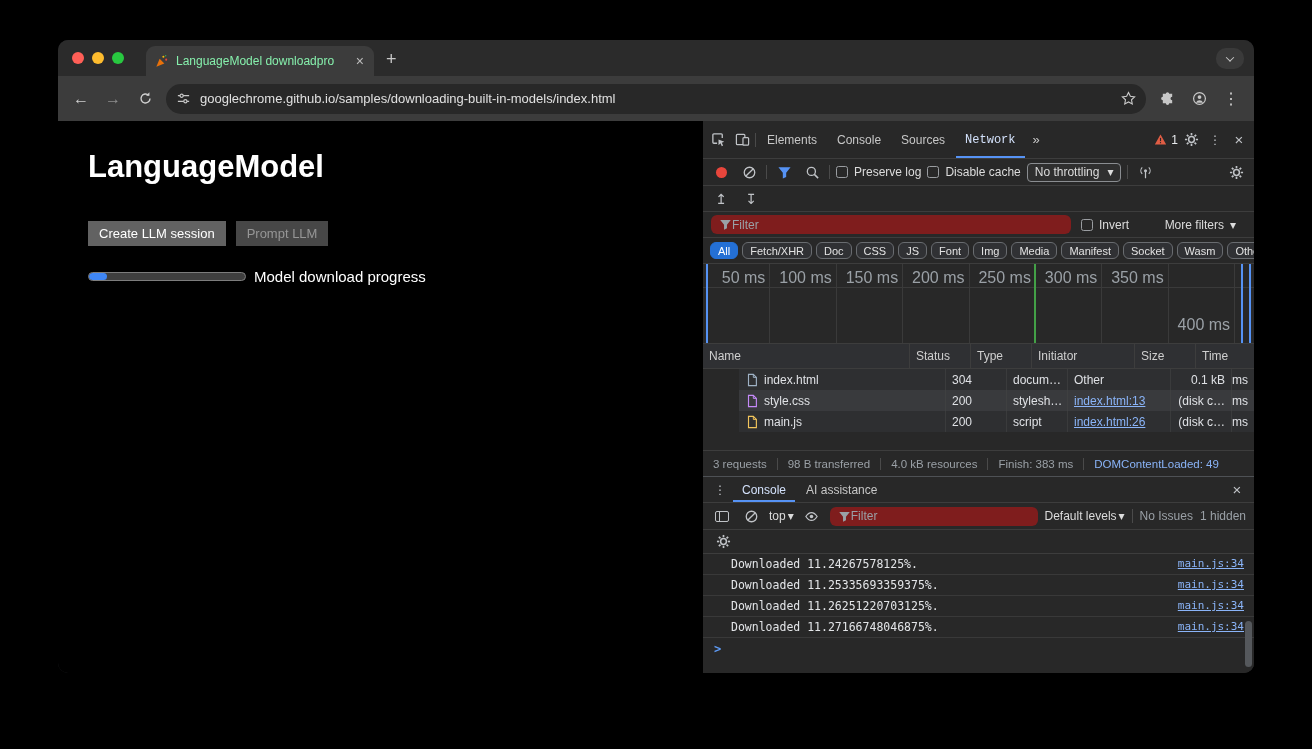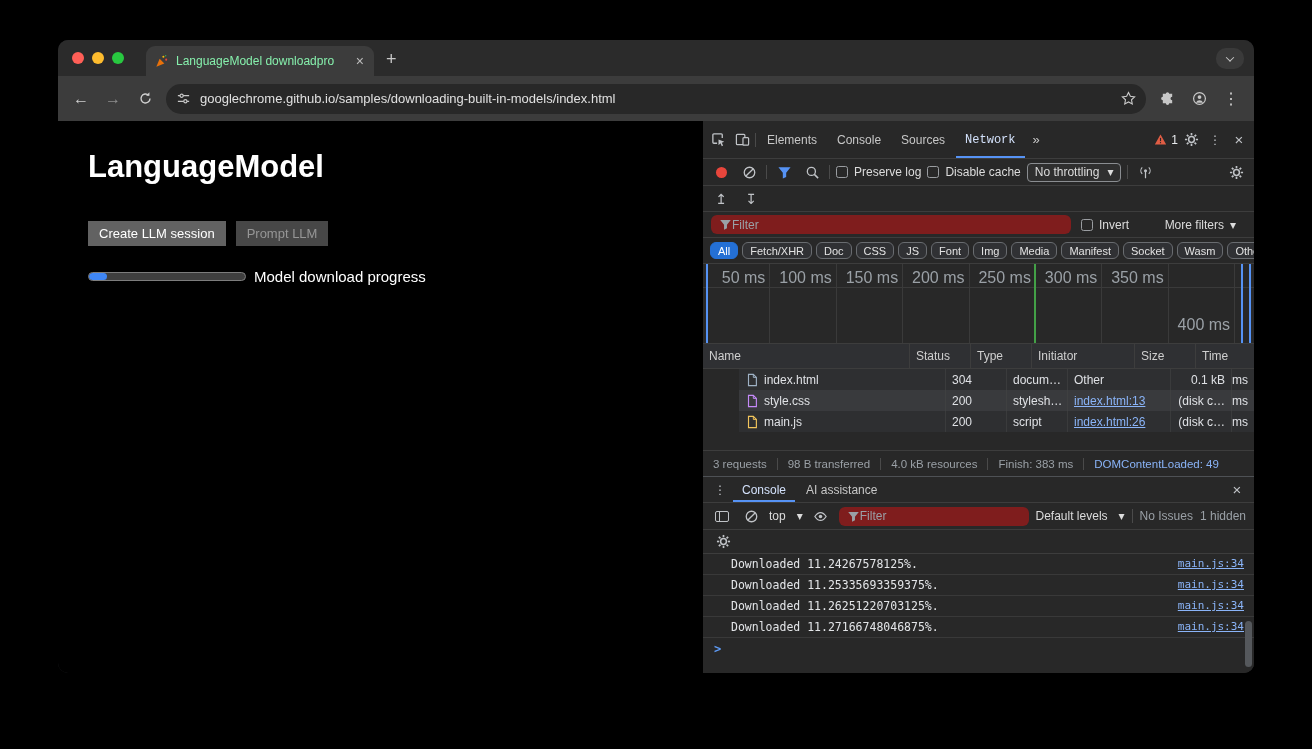--- a/index.html
+++ b/index.html
@@ -113,21 +113,21 @@
   .sum + .sum { border-left:1px solid #4a4a4a; }
   .sum.bluetxt { color:#8ab4f8; }
 
   
   .drawer { height:197px; flex:none; border-top:1px solid #4e5155; display:flex; flex-direction:column; background:#282828; }
   .drawer-tabbar { height:26px; display:flex; align-items:center; border-bottom:1px solid #3d3d3d; padding:0 6px; gap:2px; flex:none; }
   .drawer-tab { padding:0 9px; height:100%; display:flex; align-items:center; color:#c7c7c7; }
   .drawer-tab.selected { color:#d3e1fb; box-shadow:inset 0 -2px 0 #5693f5; }
   .console-toolbar { height:27px; display:flex; align-items:center; gap:7px; padding:0 8px; border-bottom:1px solid #3d3d3d; flex:none; }
   .console-toolbar .filter-pill { flex:1; min-width:0; }
-  .ctx { display:flex; align-items:center; gap:11px; color:#dcdcdc; }
+  .ctx { display:flex; align-items:center; gap:2px; color:#dcdcdc; }
   .gear-row { height:24px; display:flex; align-items:center; padding:0 9px; border-bottom:1px solid #3d3d3d; flex:none; }
   .console-messages { flex:1; font-family:"DejaVu Sans Mono", monospace; font-size:11.5px; color:#e3e5e8; overflow:hidden; }
   .console-msg { height:21px; line-height:20px; padding:0 10px 0 28px; border-bottom:1px solid #393939;
                  display:flex; align-items:center; white-space:nowrap; overflow:hidden; }
   .console-msg .src { margin-left:auto; color:#8ab4f8; text-decoration:underline; font-size:11px; padding-left:10px; }
   .console-prompt { height:22px; display:flex; align-items:center; padding-left:11px; color:#5e9bf5;
                     font-weight:bold; font-family:"DejaVu Sans Mono", monospace; font-size:12px; }
   .dt-scroll-thumb { position:absolute; right:2px; bottom:6px; width:7px; height:46px; background:#55585c; border-radius:4px; }
   .sidebar-ic { width:14px; height:11px; border:1.3px solid currentColor; border-radius:2px; position:relative; }
   .sidebar-ic::after { content:""; position:absolute; left:3px; top:0; bottom:0; width:1.3px; background:currentColor; }

